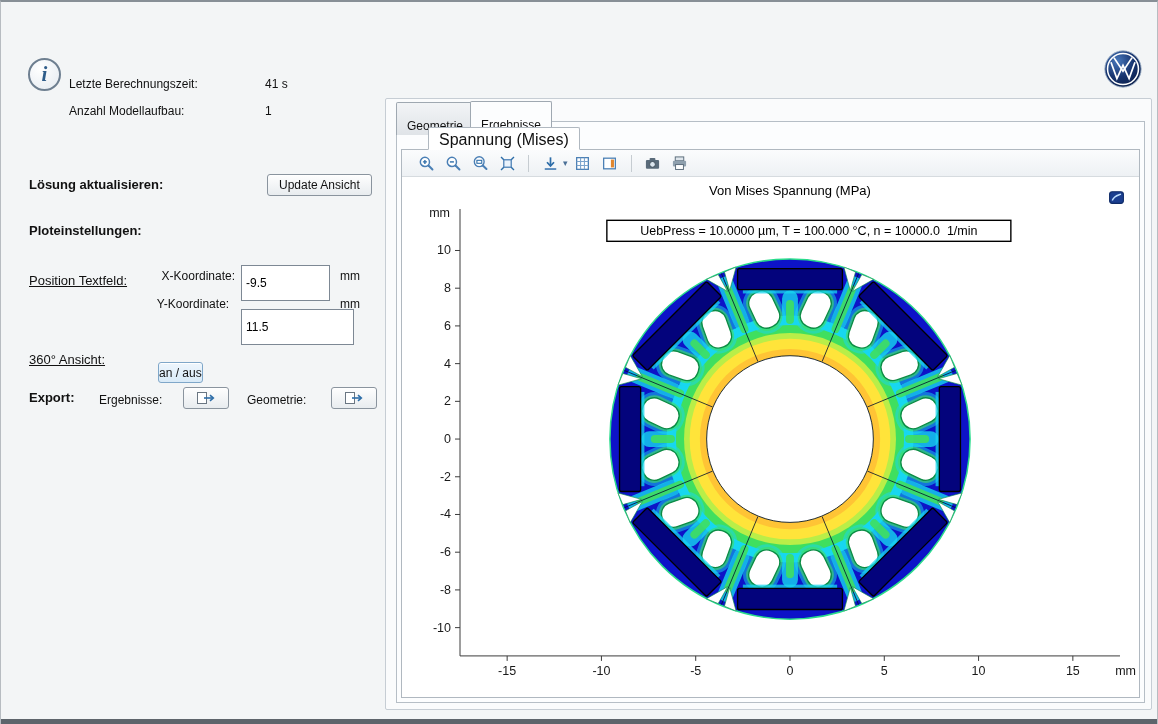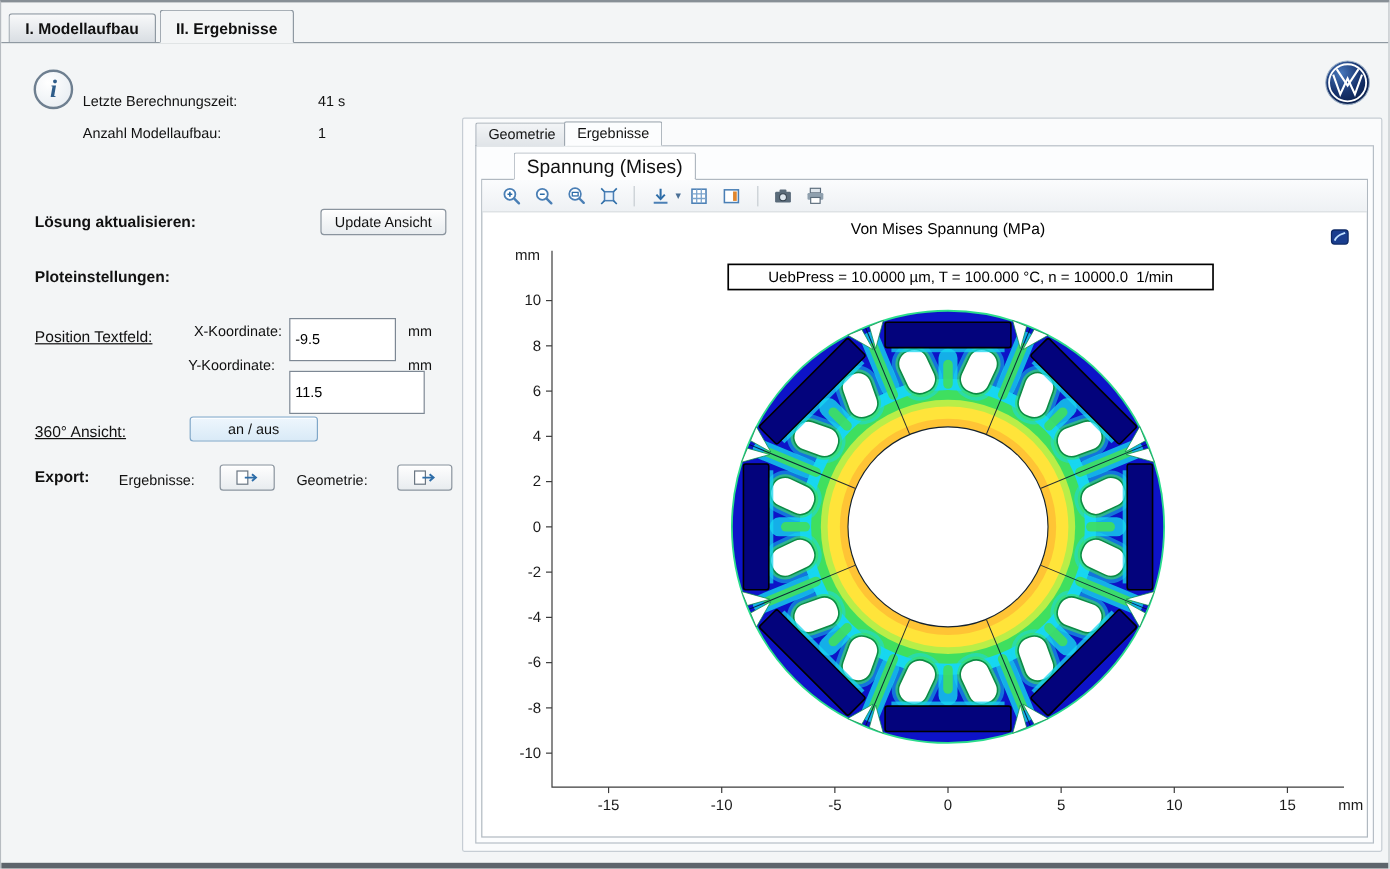--- a/index.html
+++ b/index.html
@@ -29,21 +29,21 @@
   .btn{position:absolute;display:inline-flex;align-items:center;justify-content:center;font-size:12px;
        border:1px solid #8a949e;border-radius:3px;background:linear-gradient(#fefefe,#e8ecef);
        box-shadow:inset 0 1px 0 #fff;color:#111;cursor:default;white-space:nowrap;}
   .btn.toggle{background:linear-gradient(#eef6fd,#d9eaf7);border-color:#7fa7c9;}
   .inp{position:absolute;border:1px solid #7d8894;font-size:12px;padding:17px 4px;background:#fff;
        font-family:"Liberation Sans","DejaVu Sans",sans-serif;}
 
   
   .right-panel{position:absolute;left:384px;top:62px;width:767px;height:612px;
                border:1px solid #c6cdd4;background:#fafbfc;border-radius:2px;}
-  .rp-tab{position:absolute;font-size:12px;padding:2px 10px;border:1px solid #9fa8b1;border-bottom:none;
+  .rp-tab{position:absolute;font-size:12px;padding:16px 10px;border:1px solid #9fa8b1;border-bottom:none;
           border-radius:2px 2px 0 0;background:linear-gradient(#f2f4f6,#e0e4e8);height:20px;top:3px;z-index:2;cursor:default;}
   .rp-tab.active{background:#fcfdfe;height:21px;top:2px;border-bottom:1px solid #fcfdfe;}
   .rp-body{position:absolute;left:10px;right:6px;top:22px;bottom:6px;border:1px solid #b6bec6;background:#fcfdfe;}
   .inner-tab{position:absolute;left:8px;top:5px;height:23px;z-index:2;background:#fff;border:1px solid #b0b8c0;
              border-bottom:1px solid #fff;border-radius:2px 2px 0 0;padding:3px 10px;font-size:16px;cursor:default;margin-left:23px;}
   .graphics{position:absolute;left:4px;right:4px;top:27px;bottom:4px;border:1px solid #b0b8c0;background:#fff;}
   .gfx-toolbar{height:27px;border-bottom:1px solid #d6dbdf;background:linear-gradient(#fbfcfd,#eef1f4);
                display:flex;align-items:center;padding-left:12px;gap:3px;}
   .tb-btn{width:24px;height:22px;display:flex;align-items:center;justify-content:center;border-radius:3px;cursor:default;}
   .tb-sep{width:1px;height:17px;background:#c6ccd1;margin:0 6px;}
@@ -55,24 +55,20 @@
   .ttl{font:13px "Liberation Sans","DejaVu Sans",sans-serif;fill:#000;}
   .ann{font:12.5px "Liberation Sans","DejaVu Sans",sans-serif;fill:#000;}
 
   .vw-logo{position:absolute;left:1102px;top:13px;width:40px;height:40px;}
 </style>
 </head>
 <body>
 
 <div class="app">
 
-  <div class="main-tabs">
-    <div class="mtab">I. Modellaufbau</div>
-    <div class="mtab active">II. Ergebnisse</div>
-  </div>
 
   <div class="content">
 
     <div class="info-icon">i</div>
     <div class="lb" style="left:68px;top:41px;">Letzte Berechnungszeit:</div>
     <div class="lb" style="left:264px;top:41px;">41 s</div>
     <div class="lb" style="left:68px;top:68px;">Anzahl Modellaufbau:</div>
     <div class="lb" style="left:264px;top:68px;">1</div>
 
     <div class="lb heading" style="left:28px;top:141px;">Lösung aktualisieren:</div>
@@ -82,21 +78,21 @@
 
     <div class="lb underlined" style="left:28px;top:237px;">Position Textfeld:</div>
     <div class="lb" style="left:150px;top:233px;width:84px;text-align:right;">X-Koordinate:</div>
     <input class="inp" style="left: 240px; top: 229px; width: 89px; height: 21px;" value="-9.5">
     <div class="lb" style="left:339px;top:233px;">mm</div>
     <div class="lb" style="left:150px;top:261px;width:84px;text-align:center;">Y-Koordinate:</div>
     <input class="inp" style="left: 240px; top: 273px; width: 113px; height: 21px;" value="11.5">
     <div class="lb" style="left:339px;top:261px;">mm</div>
 
     <div class="lb underlined" style="left:28px;top:316px;">360° Ansicht:</div>
-    <button class="btn toggle" style="left:157px;top:311px;height:21px;padding:0 31px;">an / aus</button>
+    <button class="btn toggle" style="left:157px;top:326px;height:21px;padding:0 0;">an / aus</button>
 
     <div class="lb heading" style="left:28px;top:354px;">Export:</div>
     <div class="lb" style="left:98px;top:357px;">Ergebnisse:</div>
     <button class="btn" style="left:182px;top:351px;width:46px;height:22px;">
       <svg viewBox="0 0 20 14" width="20" height="14">
           <rect x="1.5" y="1.5" width="9" height="11" fill="#fff" stroke="#6a7682"></rect>
           <path d="M8 7h9" stroke="#2d6da8" stroke-width="1.6" fill="none"></path>
           <path d="M14 4.2L17.3 7 14 9.8" fill="none" stroke="#2d6da8" stroke-width="1.6"></path>
         </svg>
     </button>

